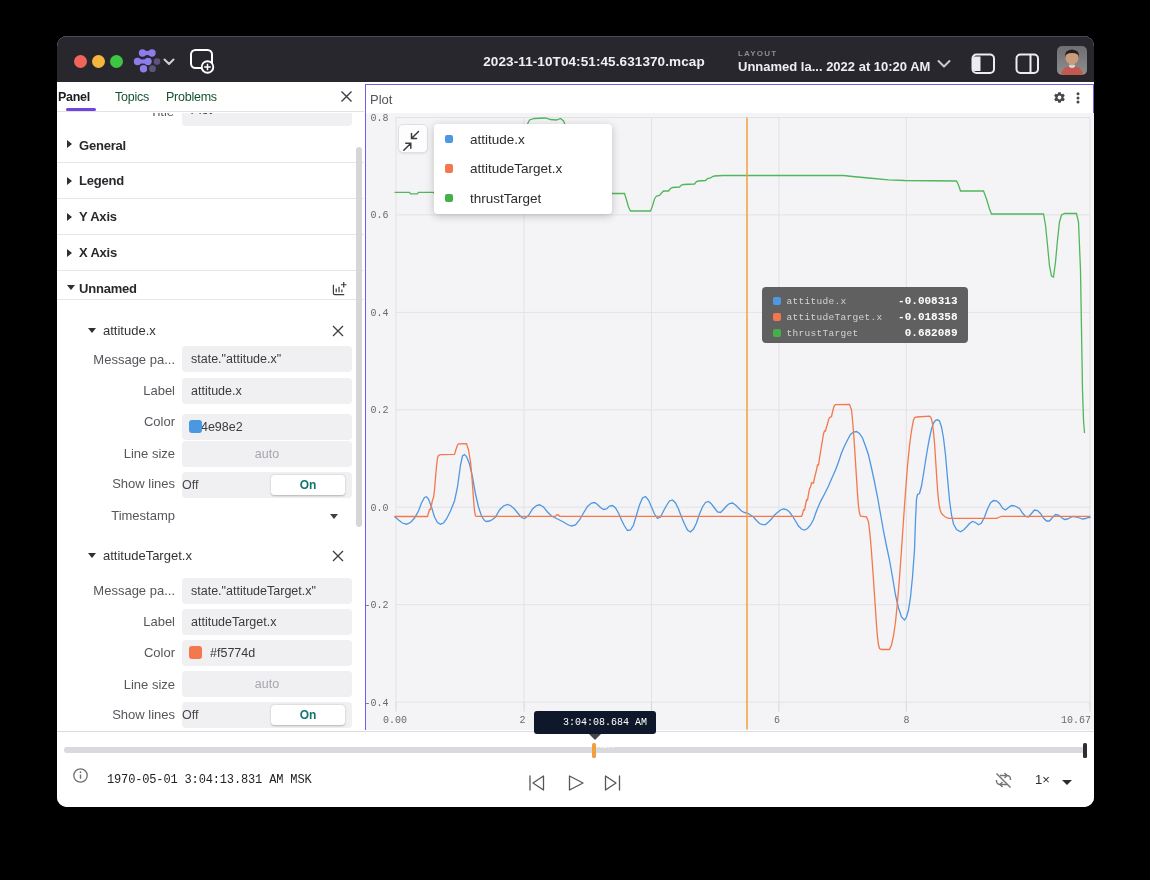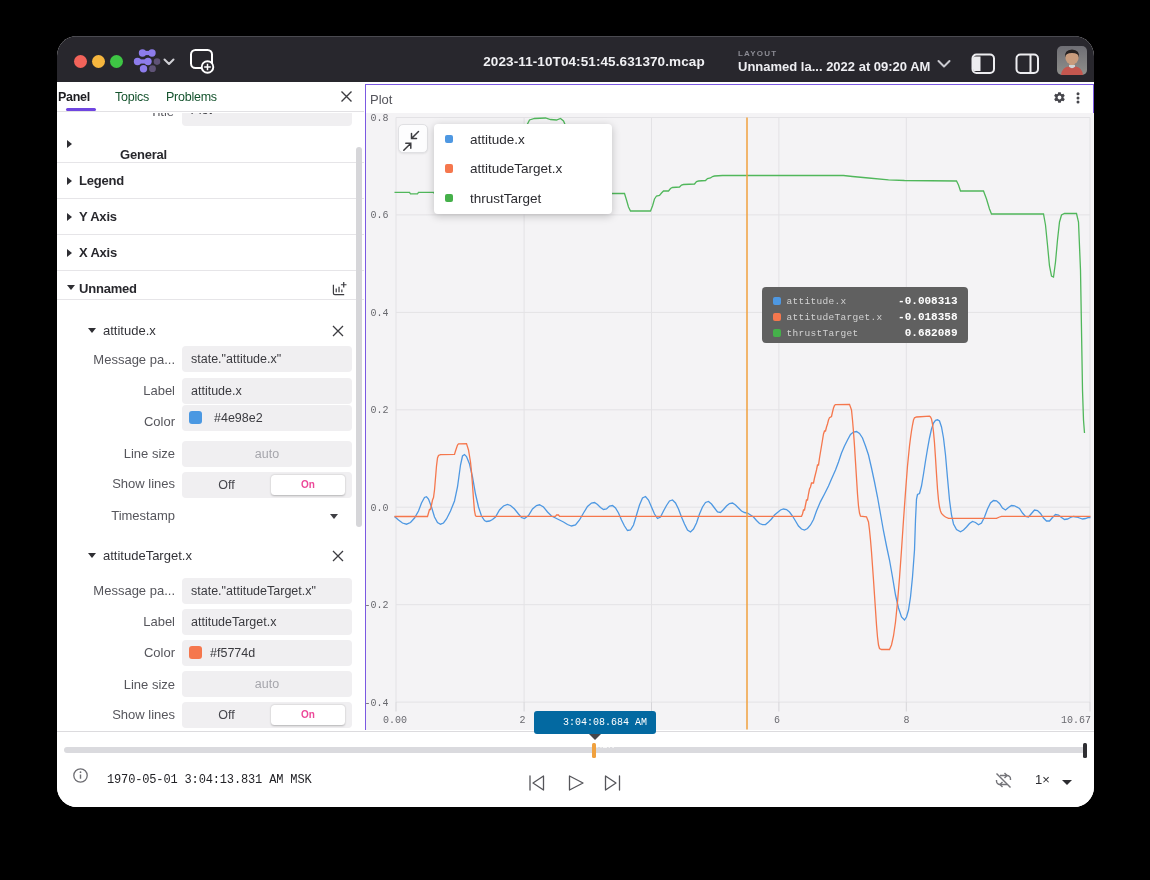--- a/index.html
+++ b/index.html
@@ -1,20 +1,20 @@
 <!DOCTYPE html>
 <html><head>
 <meta charset="utf-8">
 <style>
   * { margin:0; padding:0; box-sizing:border-box; }
   html,body { width:1150px; height:880px; background:#000; overflow:hidden;
     font-family:"Liberation Sans", sans-serif; }
   .abs { position:absolute; }
   #win { position:absolute; left:57px; top:36px; width:1037px; height:771px;
-    background:#fff; border-radius:20px; overflow:hidden; }
+    background:#fff; border-radius:10px; overflow:hidden; }
   #titlebar { position:absolute; left:0; top:0; width:1037px; height:46px;
     background:#28272d; border-top:1px solid #4a4a50; }
   .tl { position:absolute; top:17.5px; width:13.5px; height:13.5px; border-radius:50%; }
   #ttitle { position:absolute; top:17px; left:380px; width:314px; text-align:center;
     color:#f0f0f3; font-size:13.5px; font-weight:600; letter-spacing:0.1px; }
   #layoutlbl { position:absolute; left:681px; top:12px; color:#8b8b93; font-size:8px;
     font-weight:700; letter-spacing:1.2px; }
   #layoutname { position:absolute; left:681px; top:22px; color:#eeeef2; font-size:13px;
     font-weight:600; }
 
@@ -30,23 +30,23 @@
   .arrow-d { border-top:5px solid #2e2e33; border-left:4px solid transparent; border-right:4px solid transparent; }
   .divider { position:absolute; left:0; width:307px; height:1px; background:#e6e5e8; }
   .fldlabel { position:absolute; left:0; width:118px; text-align:right; font-size:13px; color:#56565c; }
   .fld { position:absolute; left:125px; width:170px; height:26px; background:#f0eff1; border-radius:4px;
      font-size:12.5px; color:#3a3a3f; line-height:26px; padding-left:9px; }
   .fldauto { color:#a6a6ac; text-align:center; padding-left:0; }
   .serhead { position:absolute; left:46px; font-size:13px; color:#333338; }
   .xicon { position:absolute; width:12px; height:12px; }
   .swatch { position:absolute; left:6.5px; top:6.5px; width:13px; height:13px; border-radius:3px; }
   .seg { position:absolute; left:125px; width:170px; height:26px; background:#f0eff1; border-radius:4px; }
-  .segoff { position:absolute; left:0; width:89px; text-align:center; font-size:12.5px; color:#46464c; line-height:26px;}
+  .segoff { position:absolute; left:0; width:89px; font-size:12.5px; color:#46464c; line-height:26px;}
   .segon { position:absolute; left:89px; top:3px; width:74px; height:20px; background:#fff; border-radius:3.5px;
-     text-align:center; font-size:10px; font-weight:700; color:#ec4899; line-height:20px; box-shadow:0 0.5px 2px rgba(0,0,0,0.25);}
+     text-align:center; font-size:12px; font-weight:700; color:#0f766e; line-height:20px; box-shadow:0 0.5px 2px rgba(0,0,0,0.25);}
   #scrollthumb { position:absolute; left:299px; top:111px; width:6px; height:380px; background:#d6d6d9; border-radius:3px; }
 
   
   #plotpanel { position:absolute; left:307.5px; top:48px; width:729.5px; height:646px;
      border:1px solid #7b59e2; background:#fff; }
   #plotheader { position:absolute; left:4.5px; top:7px; font-size:13px; color:#54545b; }
   #chartarea { position:absolute; left:0.5px; top:27.5px; width:727.5px; height:617.5px; background:#f4f3f5; }
 
   
   #expandbox { position:absolute; left:341px; top:88px; width:30px; height:29px; background:#fdfdfe;
@@ -55,21 +55,21 @@
      border-radius:4px; box-shadow:0 2px 8px rgba(0,0,0,0.22); }
   .legrow { position:absolute; left:0; width:178px; height:30px; }
   .legsq { position:absolute; left:10.5px; top:11px; width:8.5px; height:8.5px; border-radius:2px; }
   .legtxt { position:absolute; left:36px; top:8px; font-size:13.5px; color:#2b2b30; }
   #valtip { position:absolute; left:704.5px; top:251px; width:206px; height:56px; background:#606060;
      border-radius:4px; font-family:"Liberation Mono", monospace; font-size:11px; }
   .vrow { position:absolute; left:0; width:206px; height:16px; }
   .vsq { position:absolute; left:11px; top:4px; width:8px; height:8px; border-radius:2px; }
   .vlbl { position:absolute; left:25px; top:2.5px; color:#d2d2d2; font-size:9.5px; letter-spacing:0.3px; }
   .vval { position:absolute; right:10px; top:1.5px; color:#fff; font-weight:700; font-size:11px; }
-  #timetip { position:absolute; z-index:6; left:477px; top:675px; width:122px; height:23px; background:#0369a1;
+  #timetip { position:absolute; z-index:6; left:477px; top:675px; width:122px; height:23px; background:#0f172a;
      border-radius:3px; color:#fff; font-family:"Liberation Mono", monospace; font-size:10px;
      text-align:center; line-height:23px;padding-left:20px; }
   #timetiparrow { position:absolute; z-index:6; left:532px; top:698px; width:0; height:0;
      border-left:6px solid transparent; border-right:6px solid transparent; border-top:6px solid #46464a; }
 
   
   #playbar { position:absolute; left:0; top:695px; width:1037px; height:76px; background:#fff;
      border-top:1px solid #dcdbde; }
   #track { position:absolute; left:7px; top:14.5px; width:1021px; height:6.5px; background:#dadade; border-radius:3px; }
   #ptick { position:absolute; left:535px; top:11px; width:3.5px; height:15px; background:#f0a13e; border-radius:1.5px; }
@@ -99,21 +99,21 @@
       <circle cx="19.5" cy="22.7" r="3.4" fill="#5f5377"></circle>
       <path d="M 31.5 13.5 l 4.5 4.5 l 4.5 -4.5" stroke="#d0d0d5" stroke-width="2" fill="none" stroke-linecap="round" stroke-linejoin="round"></path>
     </svg>
     <svg class="abs" style="left:132px; top:11px;" width="26" height="26" viewBox="0 0 26 26">
       <rect x="2" y="2" width="21" height="18" rx="4.5" fill="none" stroke="#fff" stroke-width="2"></rect>
       <circle cx="18.5" cy="19" r="5.8" fill="#28272d" stroke="#fff" stroke-width="1.9"></circle>
       <path d="M 15.2 19 h 6.6 M 18.5 15.7 v 6.6" stroke="#fff" stroke-width="1.5"></path>
     </svg>
     <div id="ttitle">2023-11-10T04:51:45.631370.mcap</div>
     <div id="layoutlbl">LAYOUT</div>
-    <div id="layoutname">Unnamed la... 2022 at 09:20 AM</div>
+    <div id="layoutname">Unnamed la... 2022 at 10:20 AM</div>
     <svg class="abs" style="left:879px; top:21px;" width="16" height="12" viewBox="0 0 16 12">
       <path d="M 2.5 3 l 5.5 5.5 l 5.5 -5.5" stroke="#cacad0" stroke-width="2" fill="none" stroke-linecap="round" stroke-linejoin="round"></path>
     </svg>
     <svg class="abs" style="left:914px; top:16px;" width="25" height="22" viewBox="0 0 25 22">
       <rect x="1.5" y="1.5" width="21.5" height="18.5" rx="4" fill="none" stroke="#ededf0" stroke-width="2"></rect>
       <path d="M 3 3.5 h 6.5 v 14.5 h -6.5 a 2.5 2.5 0 0 1 -1 -2 v -11 a 2.5 2.5 0 0 1 1 -1.5 z" fill="#ededf0"></path>
     </svg>
     <svg class="abs" style="left:958px; top:16px;" width="25" height="22" viewBox="0 0 25 22">
       <rect x="1.5" y="1.5" width="21.5" height="18.5" rx="4" fill="none" stroke="#ededf0" stroke-width="2"></rect>
       <path d="M 15.5 2 v 18" stroke="#ededf0" stroke-width="2"></path>
@@ -149,21 +149,21 @@
       <path d="M 1.5 1.5 L 11.5 11.5 M 11.5 1.5 L 1.5 11.5" stroke="#3c3c41" stroke-width="1.4"></path>
     </svg>
   </div>
 
   <div id="leftscroll">
 
     <div class="fldlabel" style="top:-9px; left:0; width:117px;">Title</div>
     <div class="fld" style="left:124.5px; top:-12.7px; line-height:20px;">Plot</div>
 
     <div class="secarrow arrow-r" style="top:27.5px;"></div>
-    <div class="sechead" style="top:34px;margin-left:41px;">General</div>
+    <div class="sechead" style="top:25px;">General</div>
     <div class="divider" style="top:49.4px;"></div>
 
     <div class="secarrow arrow-r" style="top:64px;"></div>
     <div class="sechead" style="top:60px;">Legend</div>
     <div class="divider" style="top:85.5px;"></div>
 
     <div class="secarrow arrow-r" style="top:100px;"></div>
     <div class="sechead" style="top:96px;">Y Axis</div>
     <div class="divider" style="top:121.5px;"></div>
 
@@ -183,21 +183,21 @@
     <div class="secarrow arrow-d" style="left:31px; top:215px;"></div>
     <div class="serhead" style="top:210.5px;">attitude.x</div>
     <svg class="xicon" style="left:275px; top:212.5px;" viewBox="0 0 12 12">
       <path d="M 1 1 L 11 11 M 11 1 L 1 11" stroke="#3c3c41" stroke-width="1.3"></path>
     </svg>
     <div class="fldlabel" style="top:239px;">Message pa...</div>
     <div class="fld" style="top:233.9px;">state."attitude.x"</div>
     <div class="fldlabel" style="top:270px;">Label</div>
     <div class="fld" style="top:265.2px;">attitude.x</div>
     <div class="fldlabel" style="top:301.5px;">Color</div>
-    <div class="fld" style="top:292px; padding-left:32px;"><div class="swatch" style="background:#4a98e2;"></div>#4e98e2</div>
+    <div class="fld" style="top:301px; padding-left:12px;"><div class="swatch" style="background:#4a98e2;"></div>#4e98e2</div>
     <div class="fldlabel" style="top:333px;">Line size</div>
     <div class="fld fldauto" style="top:328px;">auto</div>
     <div class="fldlabel" style="top:363.6px;">Show lines</div>
     <div class="seg" style="top:359.3px;">
         <div class="segoff">Off</div>
         <div class="segon">On</div>
       </div>
     <div class="fldlabel" style="top:395px;">Timestamp</div>
     <div class="abs" style="left:273px; top:401.5px; width:0; height:0; border-top:5px solid #3f3f44; border-left:4.5px solid transparent; border-right:4.5px solid transparent;"></div>
 

